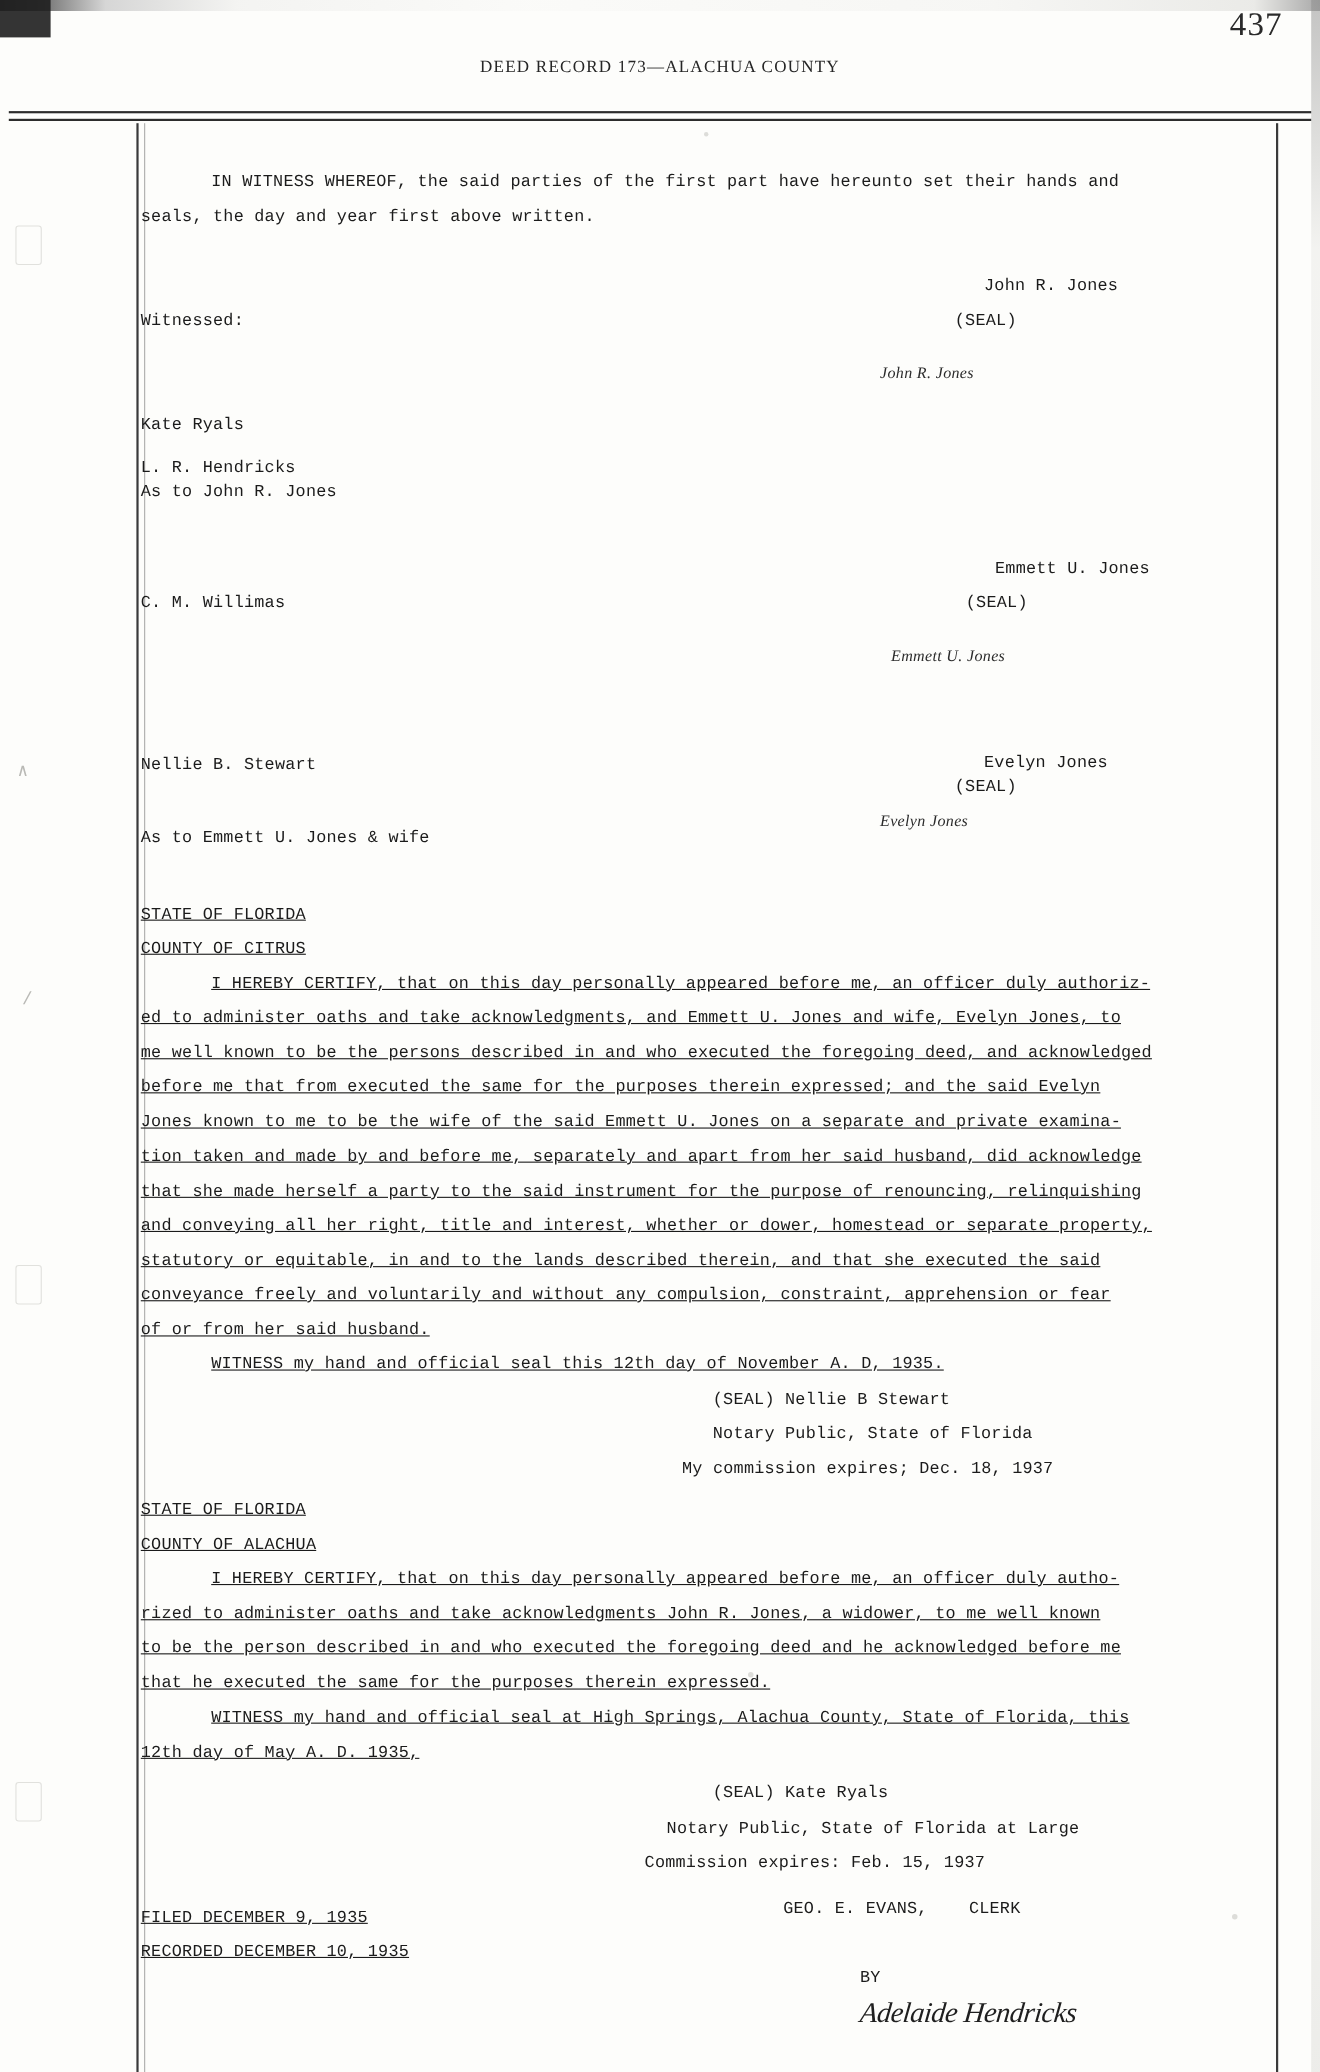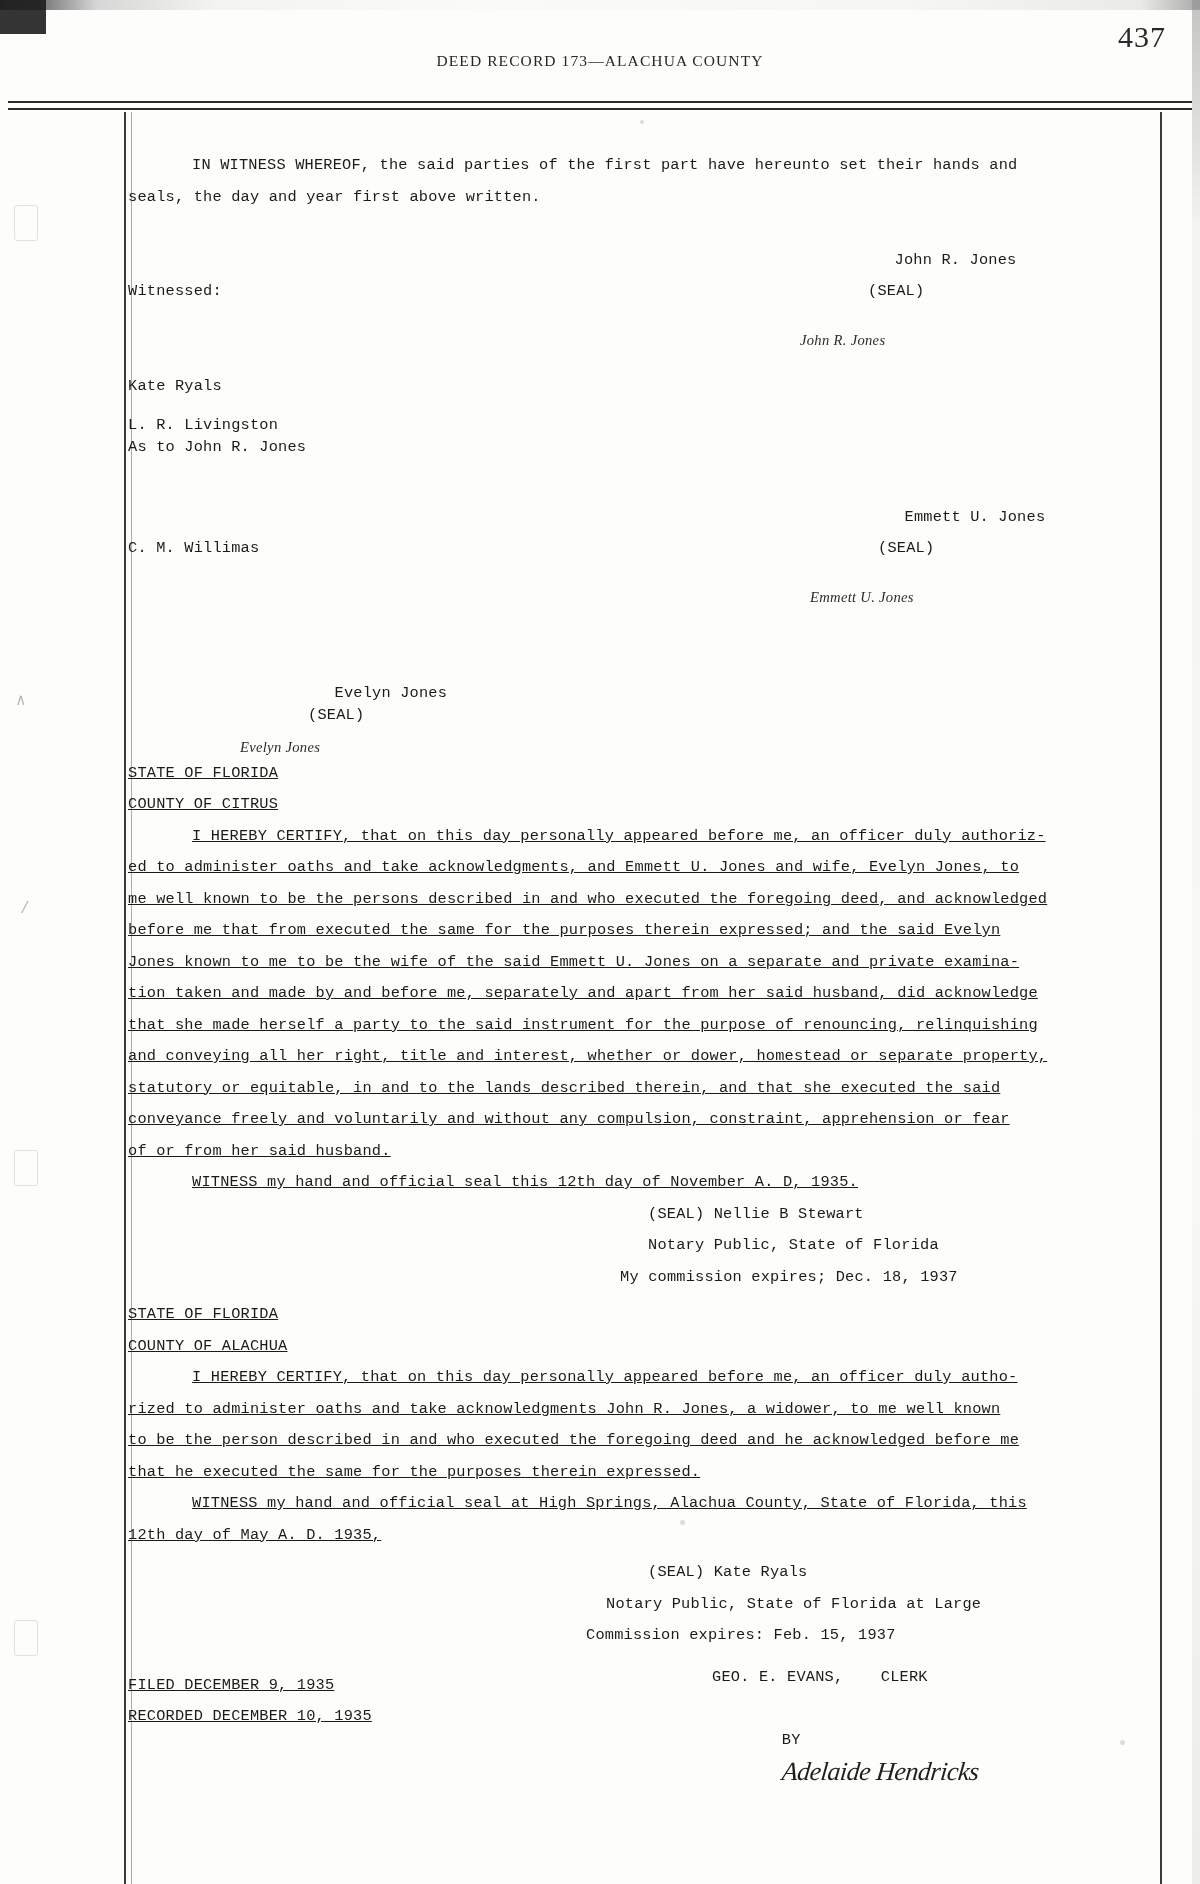--- a/index.html
+++ b/index.html
@@ -39,21 +39,21 @@
   }
   .scan-edge-right {
     position: absolute;
     top: 0; right: 0;
     width: 8px; height: 1884px;
     background: linear-gradient(180deg,#8a8a8a,#e9e9e6 12%, #f4f4f2 60%, #dcdcd8 100%);
     opacity: .5;
   }
   .page-number {
     position: absolute;
-    top: 20px;
+    top: 6px;
     right: 34px;
     font-family: "Liberation Serif", serif;
     font-size: 30px;
     letter-spacing: 1px;
     color: #2a2a2a;
   }
   .running-head {
     position: absolute;
     top: 52px;
     left: 0;
@@ -241,21 +241,21 @@
           </div>
           <span class="hand-under script" style="padding-left:112px;">John R. Jones</span>
         </div>
       </div>
 
       <div class="ln">Kate Ryals</div>
 
       <div class="spacer-12"></div>
 
       <div class="tight">
-        <div class="ln">L. R. Livingston</div>
+        <div class="ln">L. R. Hendricks</div>
         <div class="ln">As to John R. Jones</div>
       </div>
 
       <div class="spacer-12"></div>
 
       <div class="sigrow">
         <div class="left">
           <div class="ln">C. M. Willimas</div>
         </div>
         <div class="right">
@@ -263,20 +263,24 @@
             <span class="sig-name">Emmett U. Jones</span>
             <span class="seal-tag" style="left:190px;">(SEAL)</span>
           </div>
           <span class="hand-under script" style="padding-left:122px;">Emmett U. Jones</span>
         </div>
       </div>
 
       <div class="spacer-12"></div>
 
       <div class="sigrow tight">
+        <div class="left">
+          <div class="ln">Nellie B. Stewart</div>
+          <div class="ln">As to Emmett U. Jones &amp; wife</div>
+        </div>
         <div class="right" style="padding-top:20px;">
           <div class="ln" style="padding-left:94px;">
             <span class="sig-name">Evelyn Jones</span>
             <span class="seal-tag" style="left:180px;">(SEAL)</span>
           </div>
           <span class="hand-under script" style="padding-left:112px; margin-top:-12px;">Evelyn Jones</span>
         </div>
       </div>
 
     </div>

